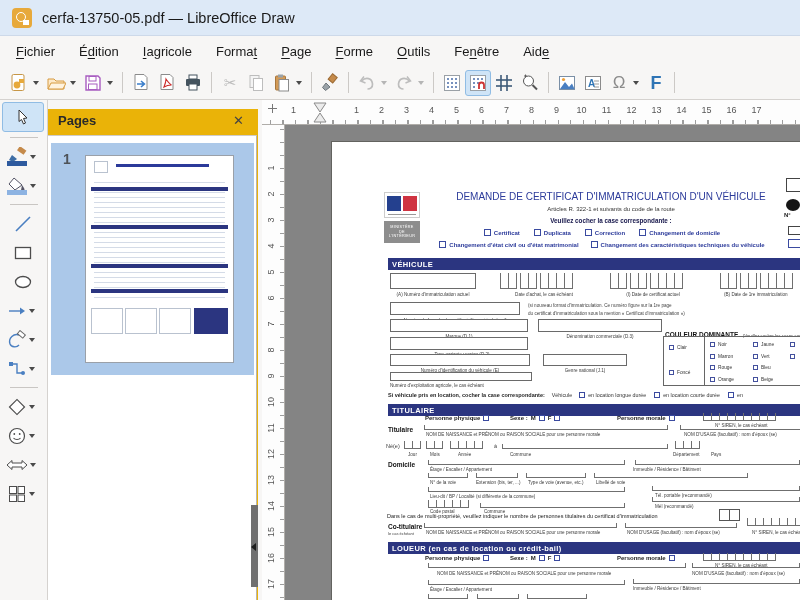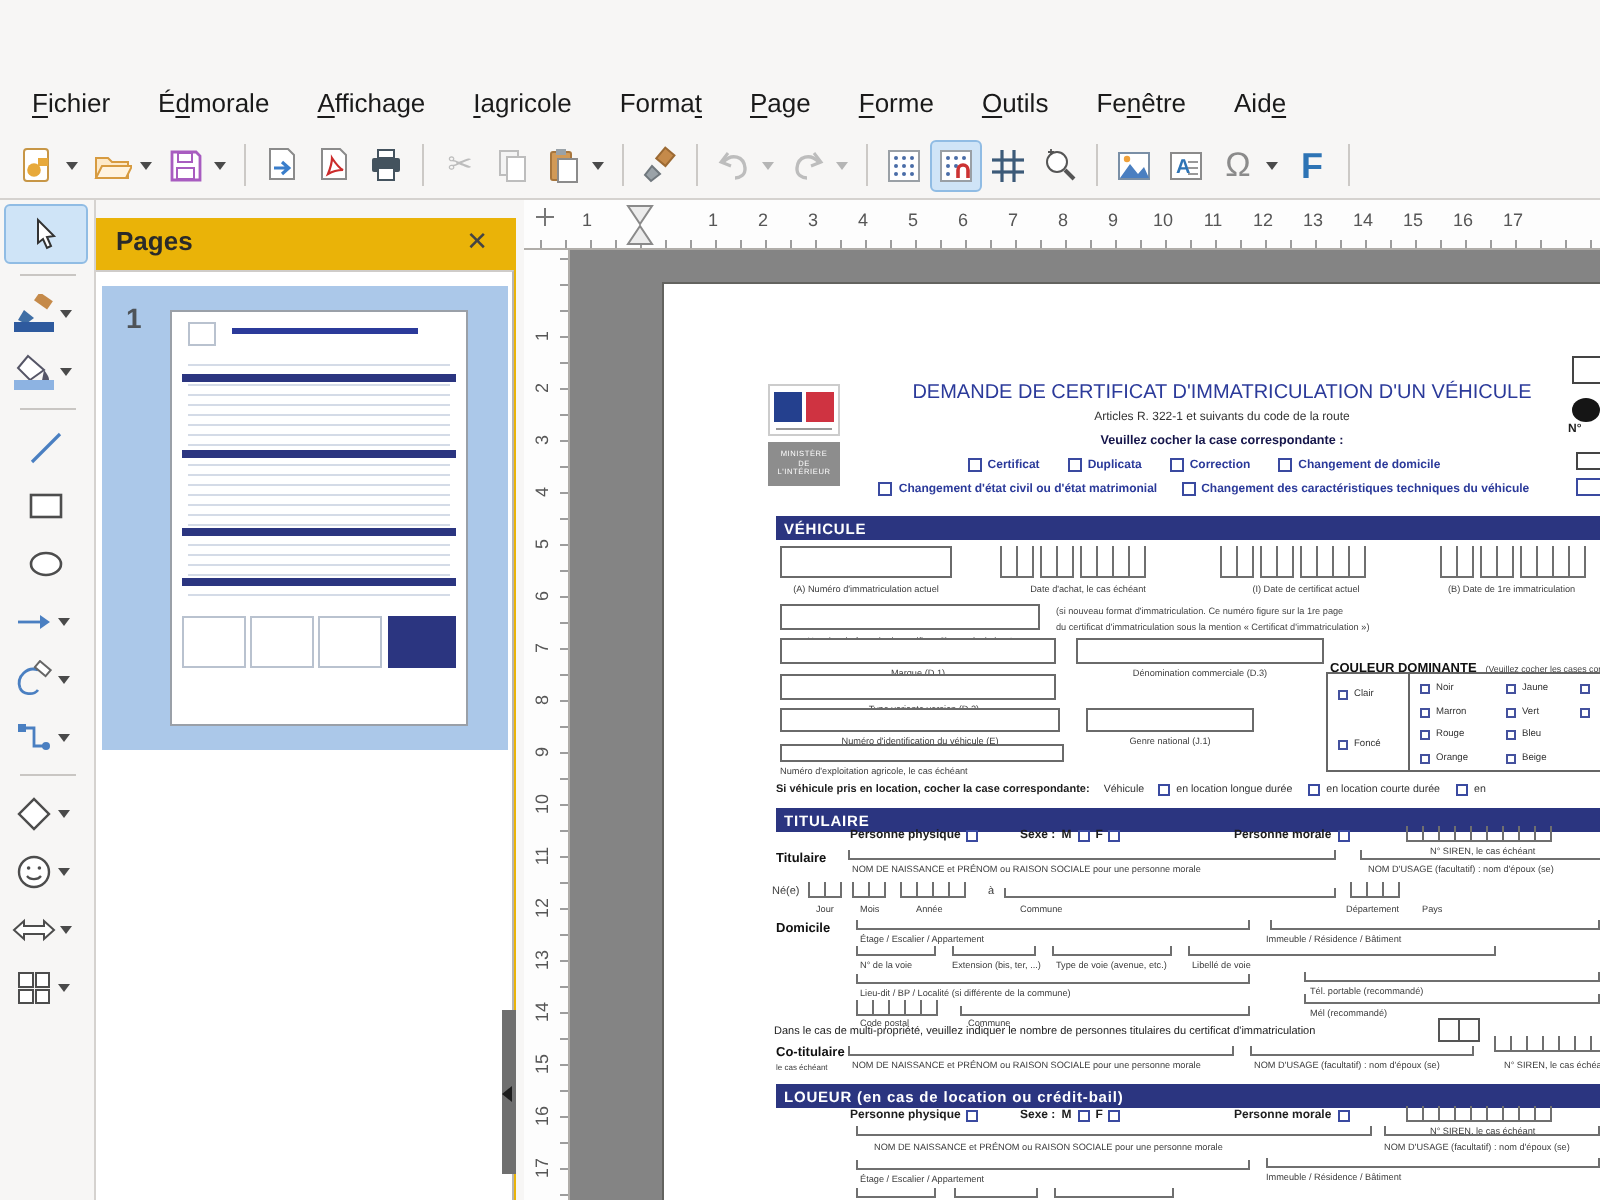--- a/index.html
+++ b/index.html
@@ -103,28 +103,31 @@
   .minbox{position:absolute;left:52px;top:79px;width:36px;height:22px;background:#8d8d8d;color:#fff;
           display:flex;flex-direction:column;align-items:center;justify-content:center;line-height:1.3;}
   .minbox span{font-size:3.8px;letter-spacing:.3px;}
   .note{position:absolute;font-size:4.6px;color:#444;white-space:nowrap;}
 </style>
 </head>
 <body>
 
 <div id="app">
 
+  <div class="abs titlebar">
+    <div class="appicon"></div>
+    <span class="wtitle">cerfa-13750-05.pdf — LibreOffice Draw</span>
+  </div>
 
   <div class="abs menubar">
 
       <span class="mi"><span></span><u>F</u><span>ichier</span></span>
 
-      <span class="mi"><span>É</span><u>d</u><span>morale</span></span>
-
-      <span class="mi"><span></span><u>A</u><span>ffichage</span></span>
+      <span class="mi"><span>É</span><u>d</u><span>ition</span></span>
+
 
       <span class="mi"><span></span><u>I</u><span>agricole</span></span>
 
       <span class="mi"><span>Forma</span><u>t</u><span></span></span>
 
       <span class="mi"><span></span><u>P</u><span>age</span></span>
 
       <span class="mi"><span></span><u>F</u><span>orme</span></span>
 
       <span class="mi"><span></span><u>O</u><span>utils</span></span>

